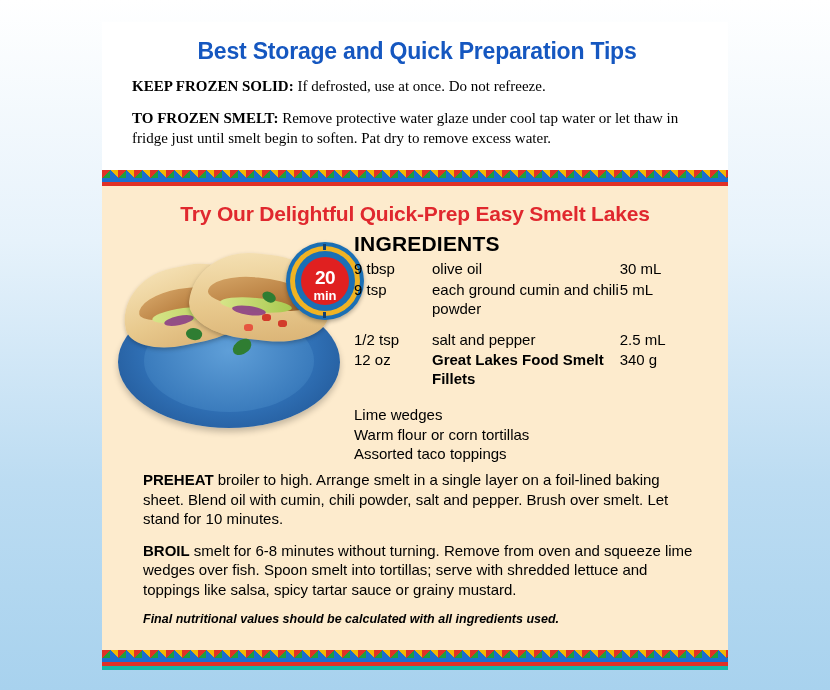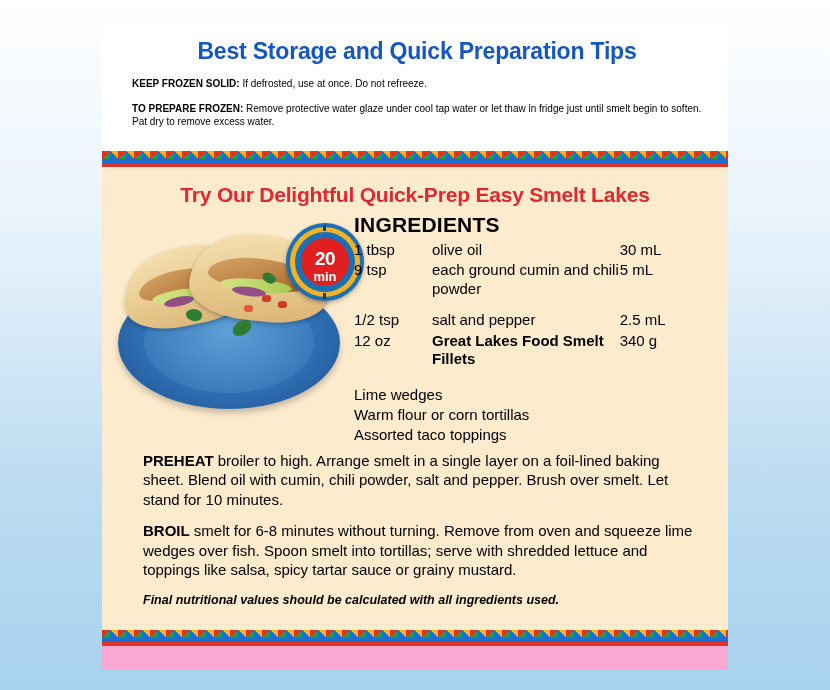--- a/index.html
+++ b/index.html
@@ -17,42 +17,43 @@
     position: relative;
     width: 830px;
     height: 690px;
   }
   .card {
     position: absolute;
     left: 102px;
     top: 22px;
     width: 626px;
     height: 648px;
-    background: #f9a8d4;
+    background: #14b8a6;
     box-sizing: border-box;
   }
 
   
   .top-panel {
     padding: 14px 26px 10px 30px;
     background: #ffffff;
   }
   .top-title {
     color: #1557c0;
     font-size: 23px;
     font-weight: bold;
     text-align: center;
     letter-spacing: -0.2px;
     margin: 2px 0 12px 0;
   }
   .top-para {
-    font-size: 10px;
+    font-size: 15px;
     color: #000000;
     line-height: 1.32;
     margin: 7px 0 12px 0;
+    font-family: Liberation Serif, serif;
   }
   .top-para b { font-weight: bold; }
 
   
   .stripes {
     position: relative;
     height: 16px;
     width: 100%;
     overflow: hidden;
     background: #e03127;
@@ -292,21 +293,21 @@
   <div class="card">
 
     <div class="top-panel">
       <div class="top-title">Best Storage and Quick Preparation Tips</div>
 
       <p class="top-para">
         <b>KEEP FROZEN SOLID:</b><span> If defrosted, use at once. Do not refreeze.</span>
       </p>
 
       <p class="top-para">
-        <b>TO PREPARE FROZEN:</b><span> Remove protective water glaze under cool tap water or let thaw in fridge just until smelt begin to soften. Pat dry to remove excess water.</span>
+        <b>TO FROZEN SMELT:</b><span> Remove protective water glaze under cool tap water or let thaw in fridge just until smelt begin to soften. Pat dry to remove excess water.</span>
       </p>
     </div>
 
     <div class="stripes">
       <div class="row r1"></div>
       <div class="row r2"></div>
       <div class="row r3"></div>
       <div class="row r4"></div>
       <div class="zig"></div>
     </div>
@@ -345,21 +346,21 @@
             <div class="num">20</div>
             <div class="unit">min</div>
           </div>
         </div>
 
         <div class="ingredients">
           <div class="ing-head">INGREDIENTS</div>
           <table class="ing">
             <tbody>
                 <tr>
-              <td class="amt">1 tbsp</td>
+              <td class="amt">9 tbsp</td>
               <td class="item">olive oil</td>
               <td class="met">30 mL</td>
             </tr>
             <tr>
               <td class="amt">9 tsp</td>
               <td class="item">each ground cumin and chili powder</td>
               <td class="met">5 mL</td>
             </tr>
             <tr class="spacer-row">
                   <td></td>

